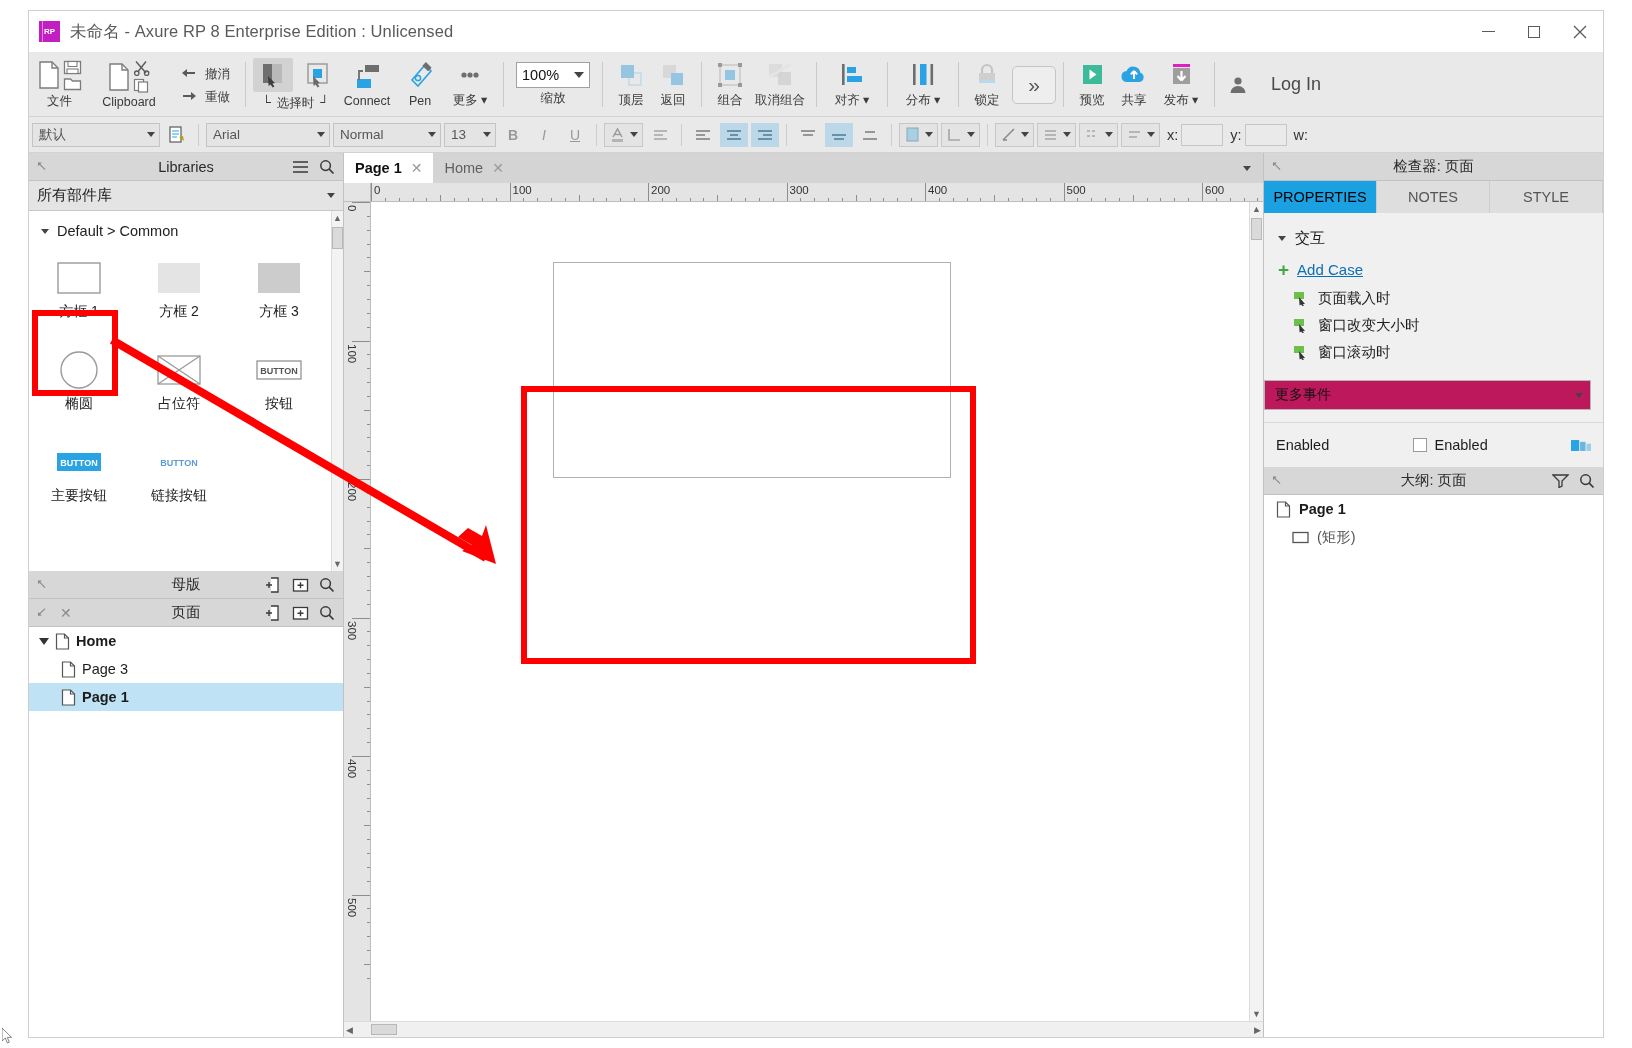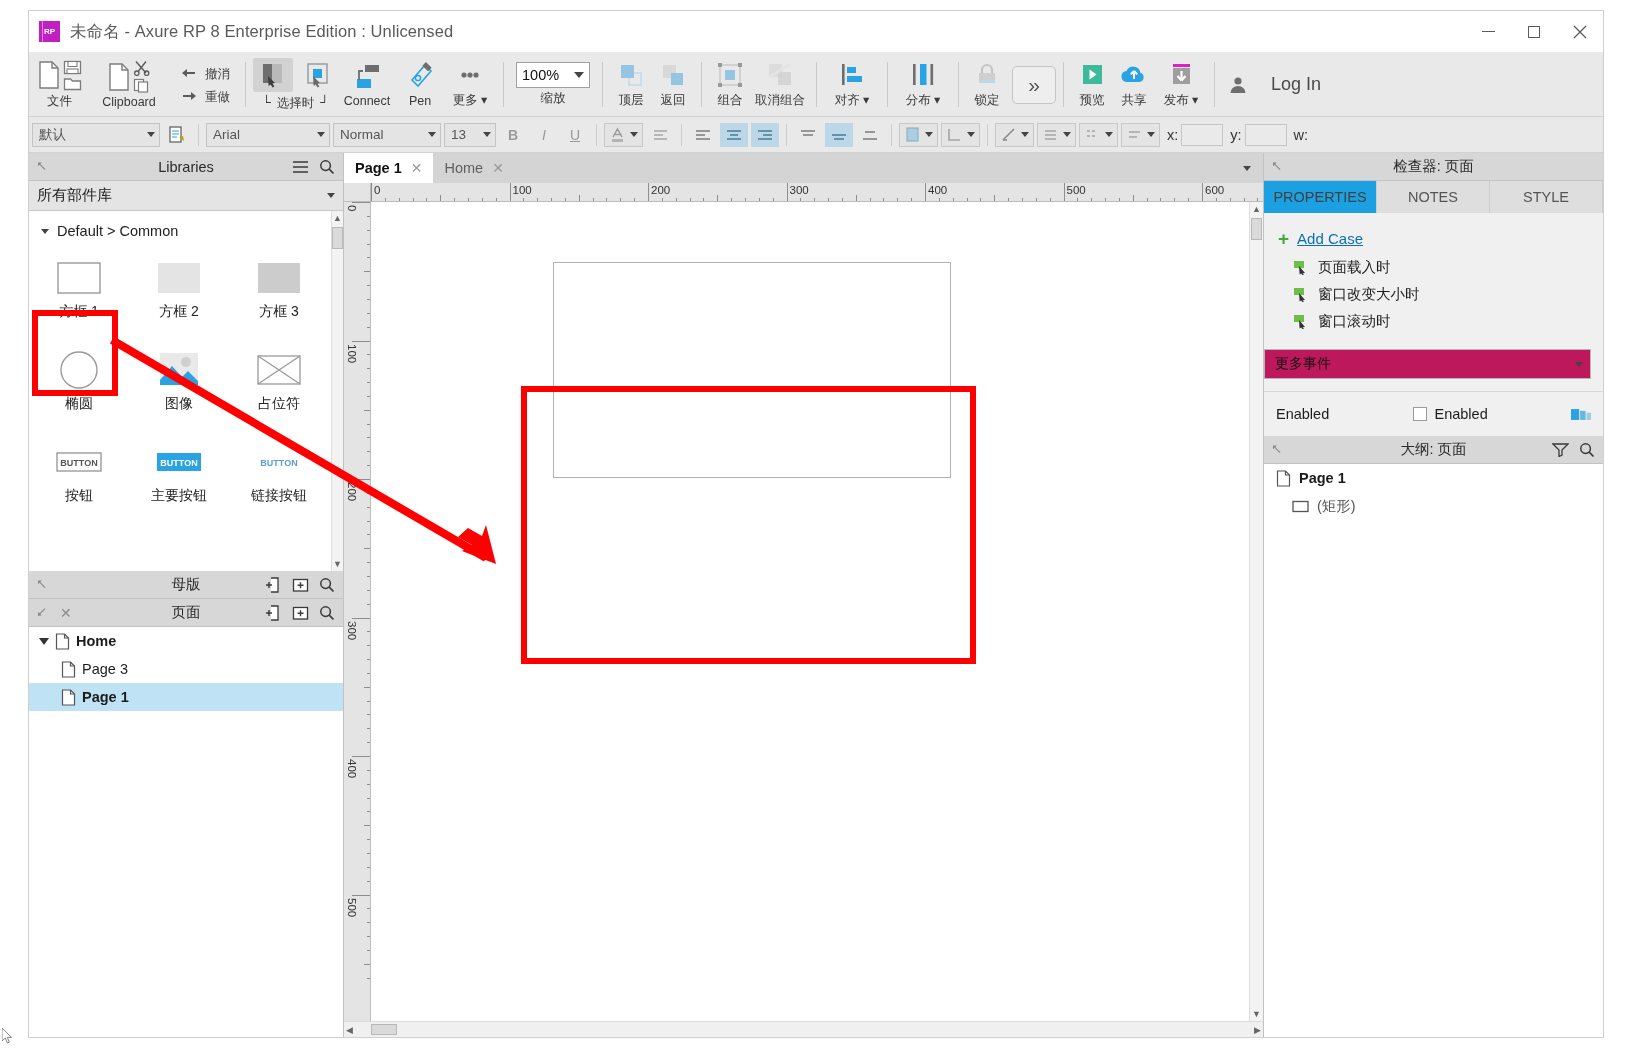--- a/index.html
+++ b/index.html
@@ -204,21 +204,21 @@
   }
   .anno-box { position:absolute; border:6px solid #ff0000; }
 
   
   .right-col { width: 340px; flex:0 0 340px; display:flex; flex-direction:column; border-left:1px solid #c2c2c2; background:#f0f0f0; }
   .insp-tabs { height:32px; flex:0 0 32px; display:flex; }
   .insp-tab {
     flex:1 1 0; display:flex; align-items:center; justify-content:center;
     font-size: 14.5px; color:#555; background:#dedede; border-right:1px solid #cdcdcd; cursor:default;
   }
-  .insp-tab.active { background:#1ba1e2; color:#404040; }
+  .insp-tab.active { background:#1ba1e2; color:#000000; }
   .insp-body { flex: 0 0 auto; background:#f0f0f0; padding: 10px 0 0 0; }
   .sect-hdr { display:flex; align-items:center; gap:9px; padding: 6px 0 6px 14px; font-size:15px; color:#1c1c1c; }
   .addcase { display:flex; align-items:center; gap:8px; padding: 6px 0 6px 14px; }
   .plus { color:#3faa3f; font-size:19px; font-weight:bold; line-height:1; }
   .addcase-txt { font-size:15px; color:#0a6fb5; text-decoration: underline; cursor:pointer; }
   .evt-row { display:flex; align-items:center; gap:9px; padding: 4px 0 4px 30px; font-size:14.5px; color:#1c1c1c; }
   .evt-ico { width:15px; height:14px; position:relative; display:block; }
   .more-evt {
     margin: 14px 12px 12px 0; height: 30px; background:#be185d; border:1px solid #b6b6b6;
     display:flex; align-items:center; justify-content:space-between; padding: 0 7px 0 10px;
@@ -676,30 +676,20 @@
 
             <div class="widget">
               <div class="widget-thumb">
                 <svg class="ico" width="46" height="42" viewBox="0 0 46 42">
                     <circle cx="23" cy="21" r="18" fill="#fff" stroke="#9a9a9a" stroke-width="1.4"></circle>
                   </svg>
               </div>
               <div class="widget-name">椭圆</div>
             </div>
 
-            <div class="widget">
-              <div class="widget-thumb">
-                <svg class="ico" width="48" height="40" viewBox="0 0 48 40">
-                  <rect x="5" y="3" width="38" height="32" fill="#e9e9e9"></rect>
-                  <circle cx="31" cy="12" r="5" fill="#cfcfcf"></circle>
-                  <path d="M5 30 L17 16 L27 27 L33 21 L43 31 V35 H5 Z" fill="#29a3e3"></path>
-                </svg>
-              </div>
-              <div class="widget-name">图像</div>
-            </div>
 
             <div class="widget">
               <div class="widget-thumb">
                 <svg class="ico" width="52" height="36" viewBox="0 0 52 36">
                   <rect x="5" y="4" width="42" height="28" fill="#fff" stroke="#9a9a9a" stroke-width="1.3"></rect>
                   <path d="M5 4 L47 32 M47 4 L5 32" stroke="#9a9a9a" stroke-width="1.3"></path>
                 </svg>
               </div>
               <div class="widget-name">占位符</div>
             </div>
@@ -1007,20 +997,24 @@
         <span class="title">检查器: 页面</span>
       </div>
 
       <div class="insp-tabs">
         <div class="insp-tab active">PROPERTIES</div>
         <div class="insp-tab">NOTES</div>
         <div class="insp-tab">STYLE</div>
       </div>
 
       <div class="insp-body">
+        <div class="sect-hdr">
+          <i class="caret-sm"></i>
+          <span>交互</span>
+        </div>
 
         <div class="addcase">
           <span class="plus">+</span>
           <span class="addcase-txt">Add Case</span>
         </div>
 
         <div class="evt-row">
           <svg class="evt-ico" width="15" height="14" viewBox="0 0 15 14">
               <rect x="0" y="0" width="10" height="7" fill="#6cc04a"></rect>
               <path d="M5 5 L11 12 L8.6 12.2 L10 14 L8.4 14 L7.1 12.4 L5.6 13.6 Z" fill="#333"></path>

